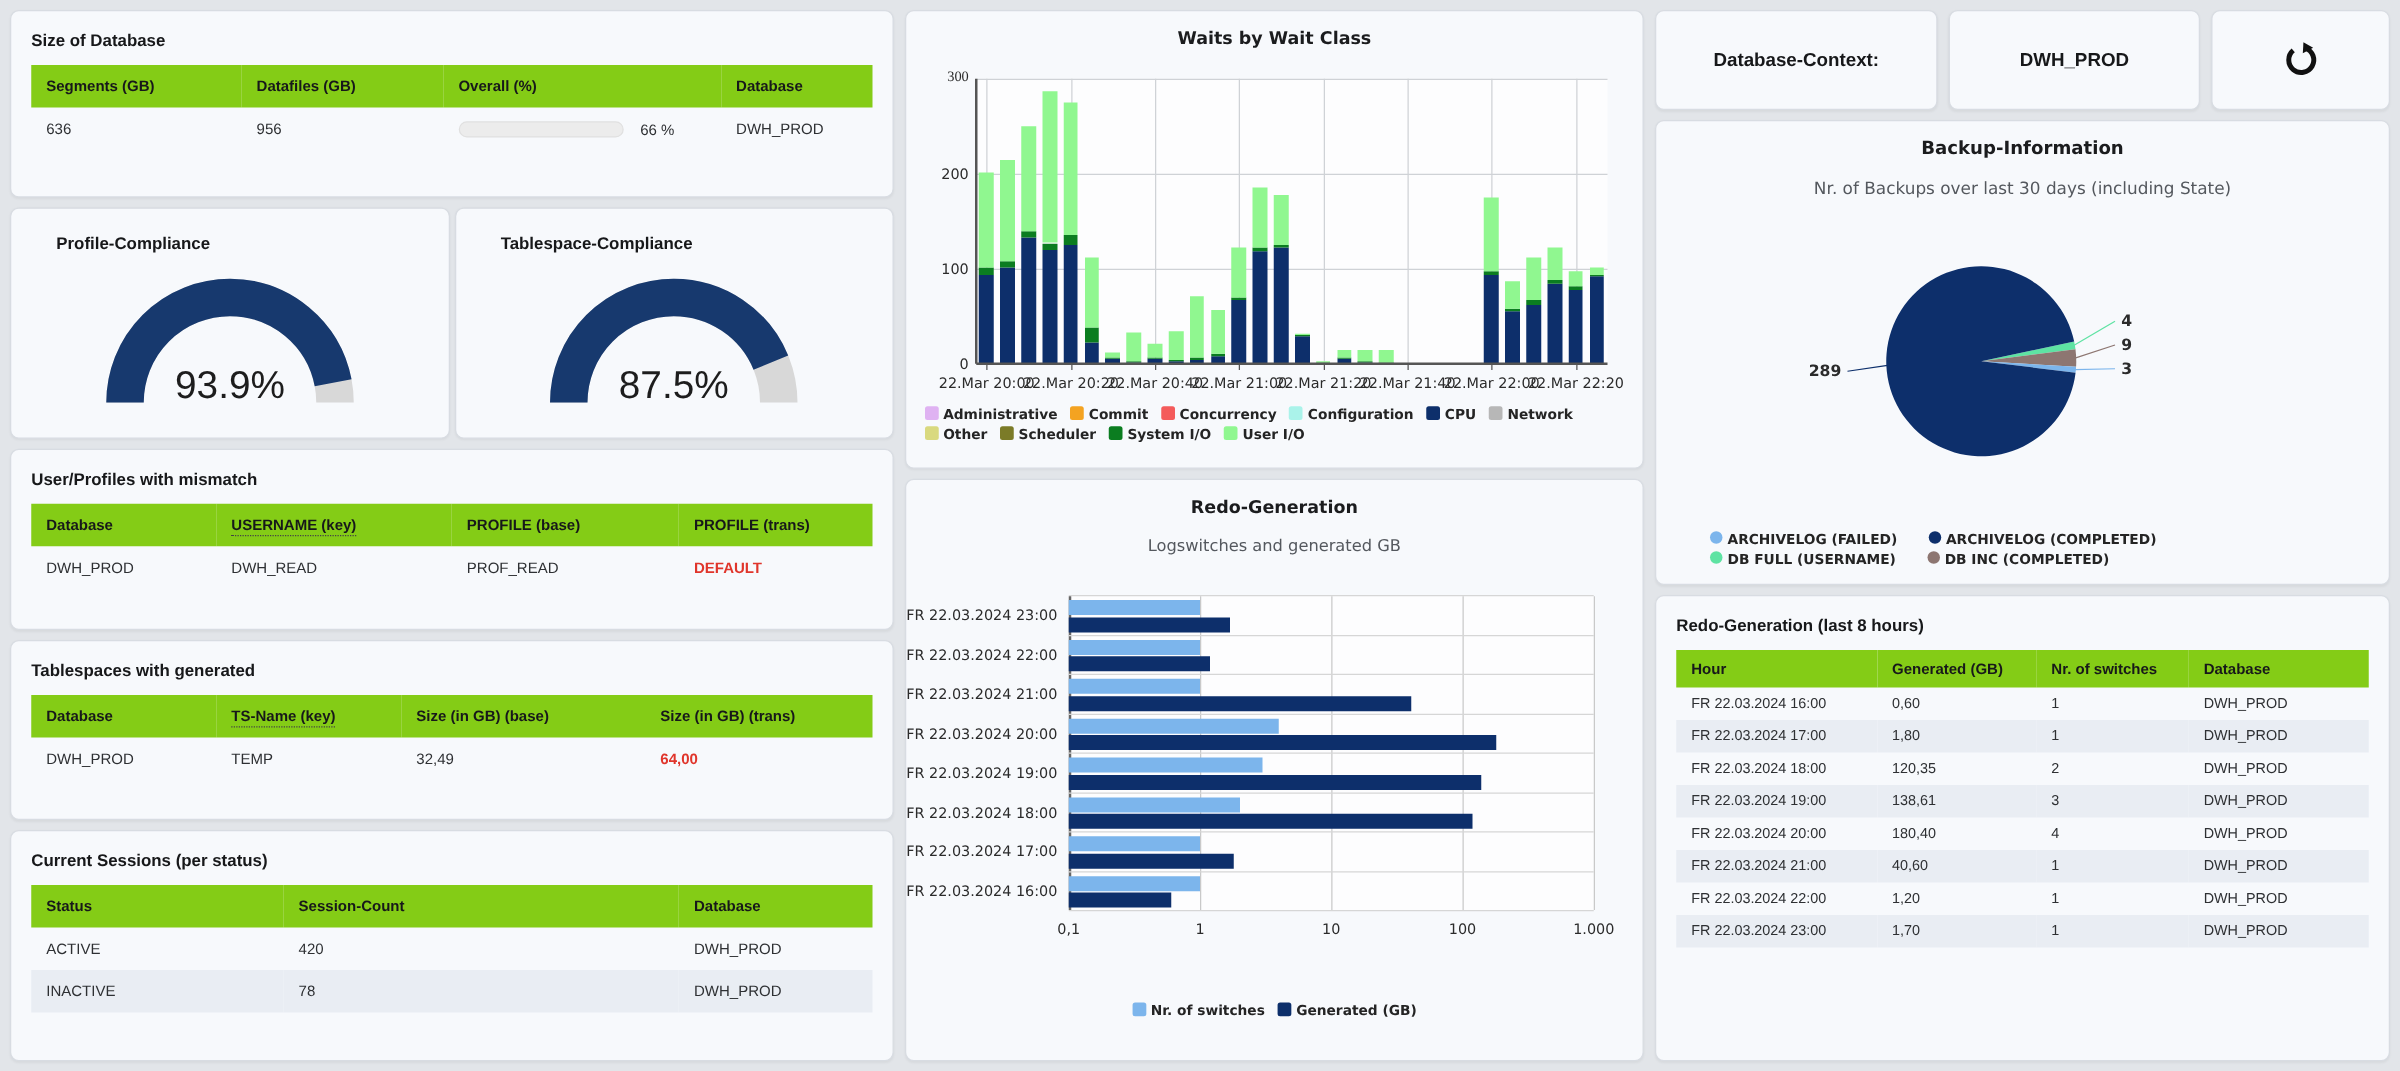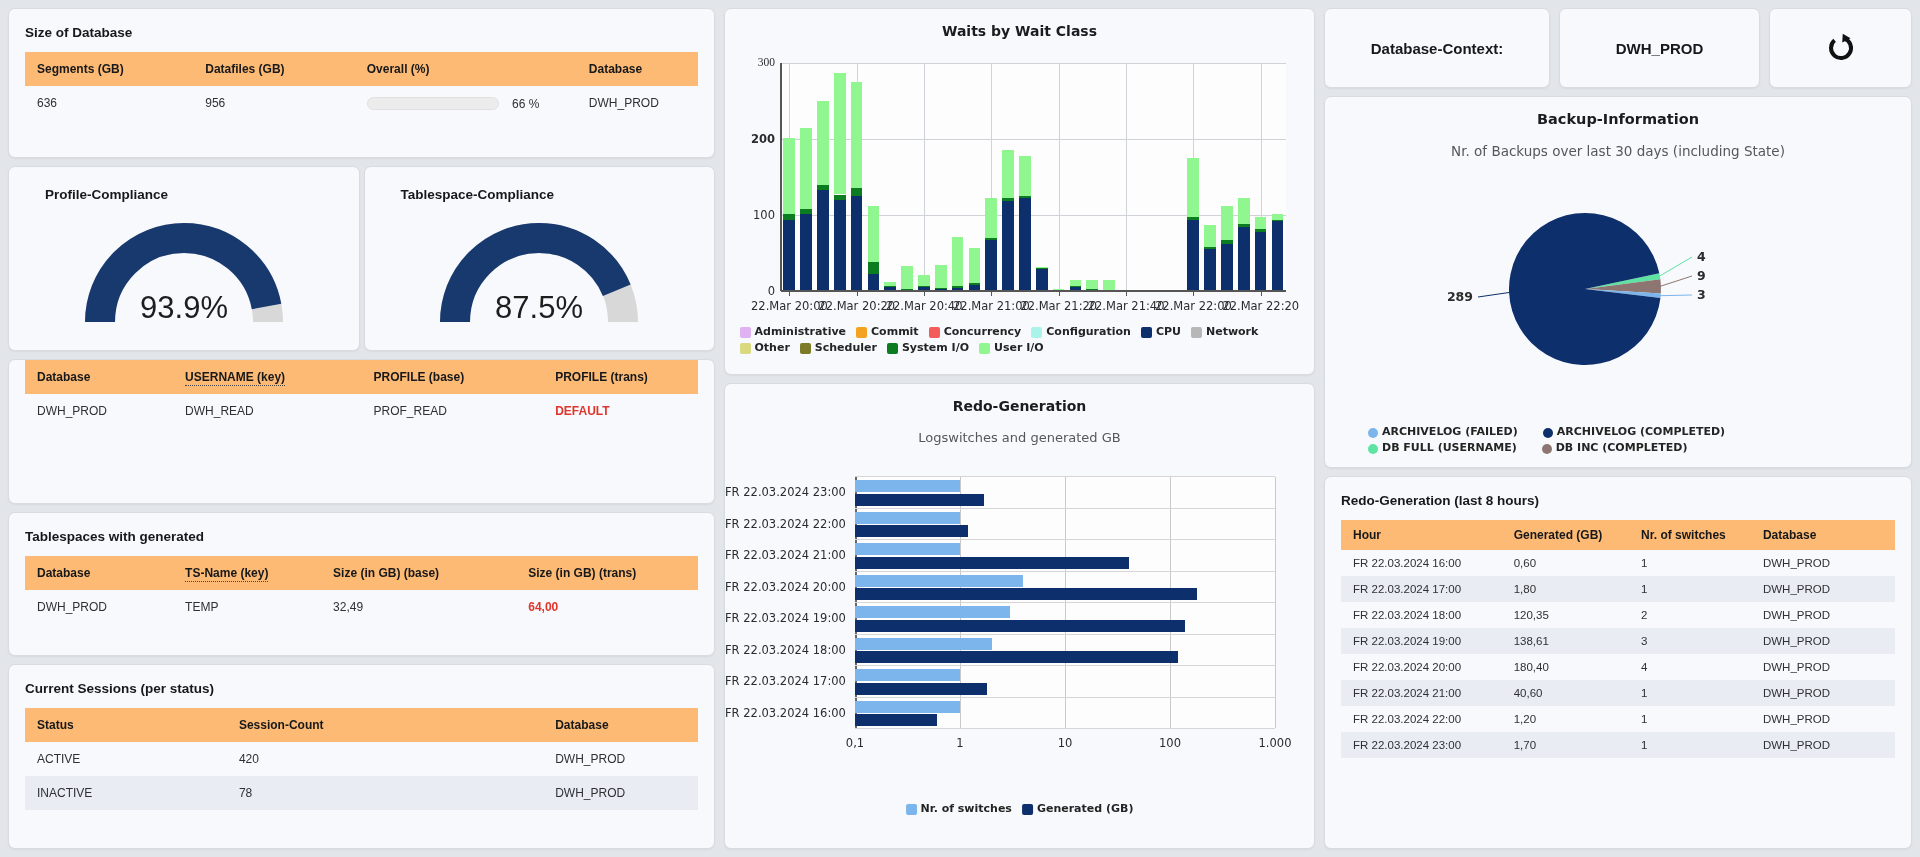--- a/index.html
+++ b/index.html
@@ -16,21 +16,21 @@
   .col-mid   { width:591px; }
   .col-right { width:588px; }
   .panel {
     background:#f7f9fc; border:1px solid #d8dce2; border-radius:7px;
     box-shadow:0 1px 2px rgba(0,0,0,.05); position:relative; overflow:hidden;
   }
   .panel-title { font-size:13.5px; font-weight:bold; color:#17181a; padding:16px 16px 12px 16px; }
 
   
   table.grid { width:calc(100% - 32px); margin:0 16px; border-collapse:collapse; font-size:12px; color:#2e3033; }
-  .grid th { background:#fdba74; text-align:left; font-size:12px; font-weight:bold; color:#17181a; padding:10px 12px; }
+  .grid th { background:#84cc16; text-align:left; font-size:12px; font-weight:bold; color:#17181a; padding:10px 12px; }
   .grid td { padding:10px 12px; }
   .grid tr.alt { background:#e9edf3; }
   .key-underline { border-bottom:1px dotted #444; padding-bottom:1px; }
   .red { color:#e0352b; font-weight:bold; }
 
   
   .pbar { width:132px; height:13px; background:#ececec; border:1px solid #e0e0e0; border-radius:7px;
           display:inline-block; vertical-align:middle; overflow:hidden; }
   .pbar-fill { height:100%; background:#d2d2d2; border-radius:7px; width:0; }
   .pbar-label { margin-left:10px; vertical-align:middle; }
@@ -49,21 +49,21 @@
   .gridline-h { position:absolute; left:0; width:100%; height:1px; background:#cfd2d6; }
   .gridline-v { position:absolute; top:0; height:100%; width:1px; background:#cfd2d6; }
   .axis-left  { position:absolute; left:-1px; top:0; width:2px; height:100%; background:#555; }
   .axis-bottom{ position:absolute; left:0; bottom:-1px; width:100%; height:2px; background:#555; }
   .ylabel { position:absolute; width:40px; text-align:right; font-family:"DejaVu Sans",sans-serif; font-size:11.5px; color:#2b2b2b; }
   .xtick  { position:absolute; width:1px; height:5px; background:#555; }
   .xlabel { position:absolute; transform:translateX(-50%); font-family:"DejaVu Sans",sans-serif; font-size:11.5px; color:#2b2b2b; white-space:nowrap; }
   .stackbar { position:absolute; }
   .legend { display:flex; flex-wrap:wrap; column-gap:10px; row-gap:3px; font-family:"DejaVu Sans",sans-serif;
             font-size:11px; font-weight:bold; color:#242424; }
-  .legend-item { display:flex; align-items:flex-end; gap:4px; white-space:nowrap; cursor:pointer; }
+  .legend-item { display:flex; align-items:flex-start; gap:4px; white-space:nowrap; cursor:pointer; }
   .legend-swatch { width:11px; height:11px; border-radius:2px; display:inline-block; }
   .legend-dot { width:10px; height:10px; border-radius:50%; display:inline-block; }
   #waits-legend { position:absolute; left:50%; transform:translateX(-50%); top:316px; width:560px; }
 
   .redo-panel { height:466px; }
   #redo-plot { position:absolute; left:130px; top:92px; width:420px; height:252px; background:#fdfdfe; border-top:1px solid #d6d6d6; }
   .redo-row { position:absolute; left:0; width:100%; height:31.5px; border-bottom:1px solid #d6d6d6; }
   .redo-cat { position:absolute; right:428px; width:160px; text-align:right; font-family:"DejaVu Sans",sans-serif; font-size:11.5px; color:#2b2b2b; white-space:nowrap; }
   .hbar { position:absolute; left:0; height:12px; }
   #redo-legend { position:absolute; left:50%; transform:translateX(-50%); top:418px; }
@@ -131,20 +131,21 @@
             <svg width="236" height="126">
               <path d="M 34 118 A 84 84 0 0 1 202 118" fill="none" stroke="#d8d8d8" stroke-width="30"></path>
               <path d="M 34 118 A 84 84 0 0 1 202 118" fill="none" stroke="#17396e" stroke-width="30" stroke-dasharray="230.9 999"></path>
               <text class="gauge-value" x="118" y="114" text-anchor="middle">87.5%</text>
             </svg>
           </div>
       </section>
     </div>
 
     <section class="panel" style="height:145px">
+      <div class="panel-title">User/Profiles with mismatch</div>
       <table class="grid">
         <thead>
             <tr>
           <th style="width:22%">Database</th>
           <th style="width:28%"><span class="key-underline">USERNAME (key)</span></th>
           <th style="width:27%">PROFILE (base)</th>
           <th style="width:23%">PROFILE (trans)</th>
         </tr>
           </thead>
         <tbody>
@@ -340,21 +341,21 @@
             <span class="legend-swatch" style="background: rgb(11, 125, 32);"></span>
             <span>System I/O</span>
           </div>
           <div class="legend-item">
             <span class="legend-swatch" style="background: rgb(144, 247, 144);"></span>
             <span>User I/O</span>
           </div>
         </div>
     <div class="ylabel" style="left: 10px; top: 275px;">0</div>
         <div class="ylabel" style="left: 10px; top: 199px;">100</div>
-        <div class="ylabel" style="left: 10px; top: 123px; font-weight: bold;">200</div>
+        <div class="ylabel" style="left: 10px; top: 123px;">200</div>
         <div class="ylabel" style="left: 10px; top: 47px; font-family: Liberation Serif, serif;">300</div>
         <div class="xtick" style="left: 64.4167px; top: 282px;"></div>
         <div class="xlabel" style="left: 64.4167px; top: 290px;">22.Mar 20:00</div>
         <div class="xtick" style="left: 131.75px; top: 282px;"></div>
         <div class="xlabel" style="left: 131.75px; top: 290px;">22.Mar 20:20</div>
         <div class="xtick" style="left: 199.083px; top: 282px;"></div>
         <div class="xlabel" style="left: 199.083px; top: 290px;">22.Mar 20:40</div>
         <div class="xtick" style="left: 266.417px; top: 282px;"></div>
         <div class="xlabel" style="left: 266.417px; top: 290px;">22.Mar 21:00</div>
         <div class="xtick" style="left: 333.75px; top: 282px;"></div>

